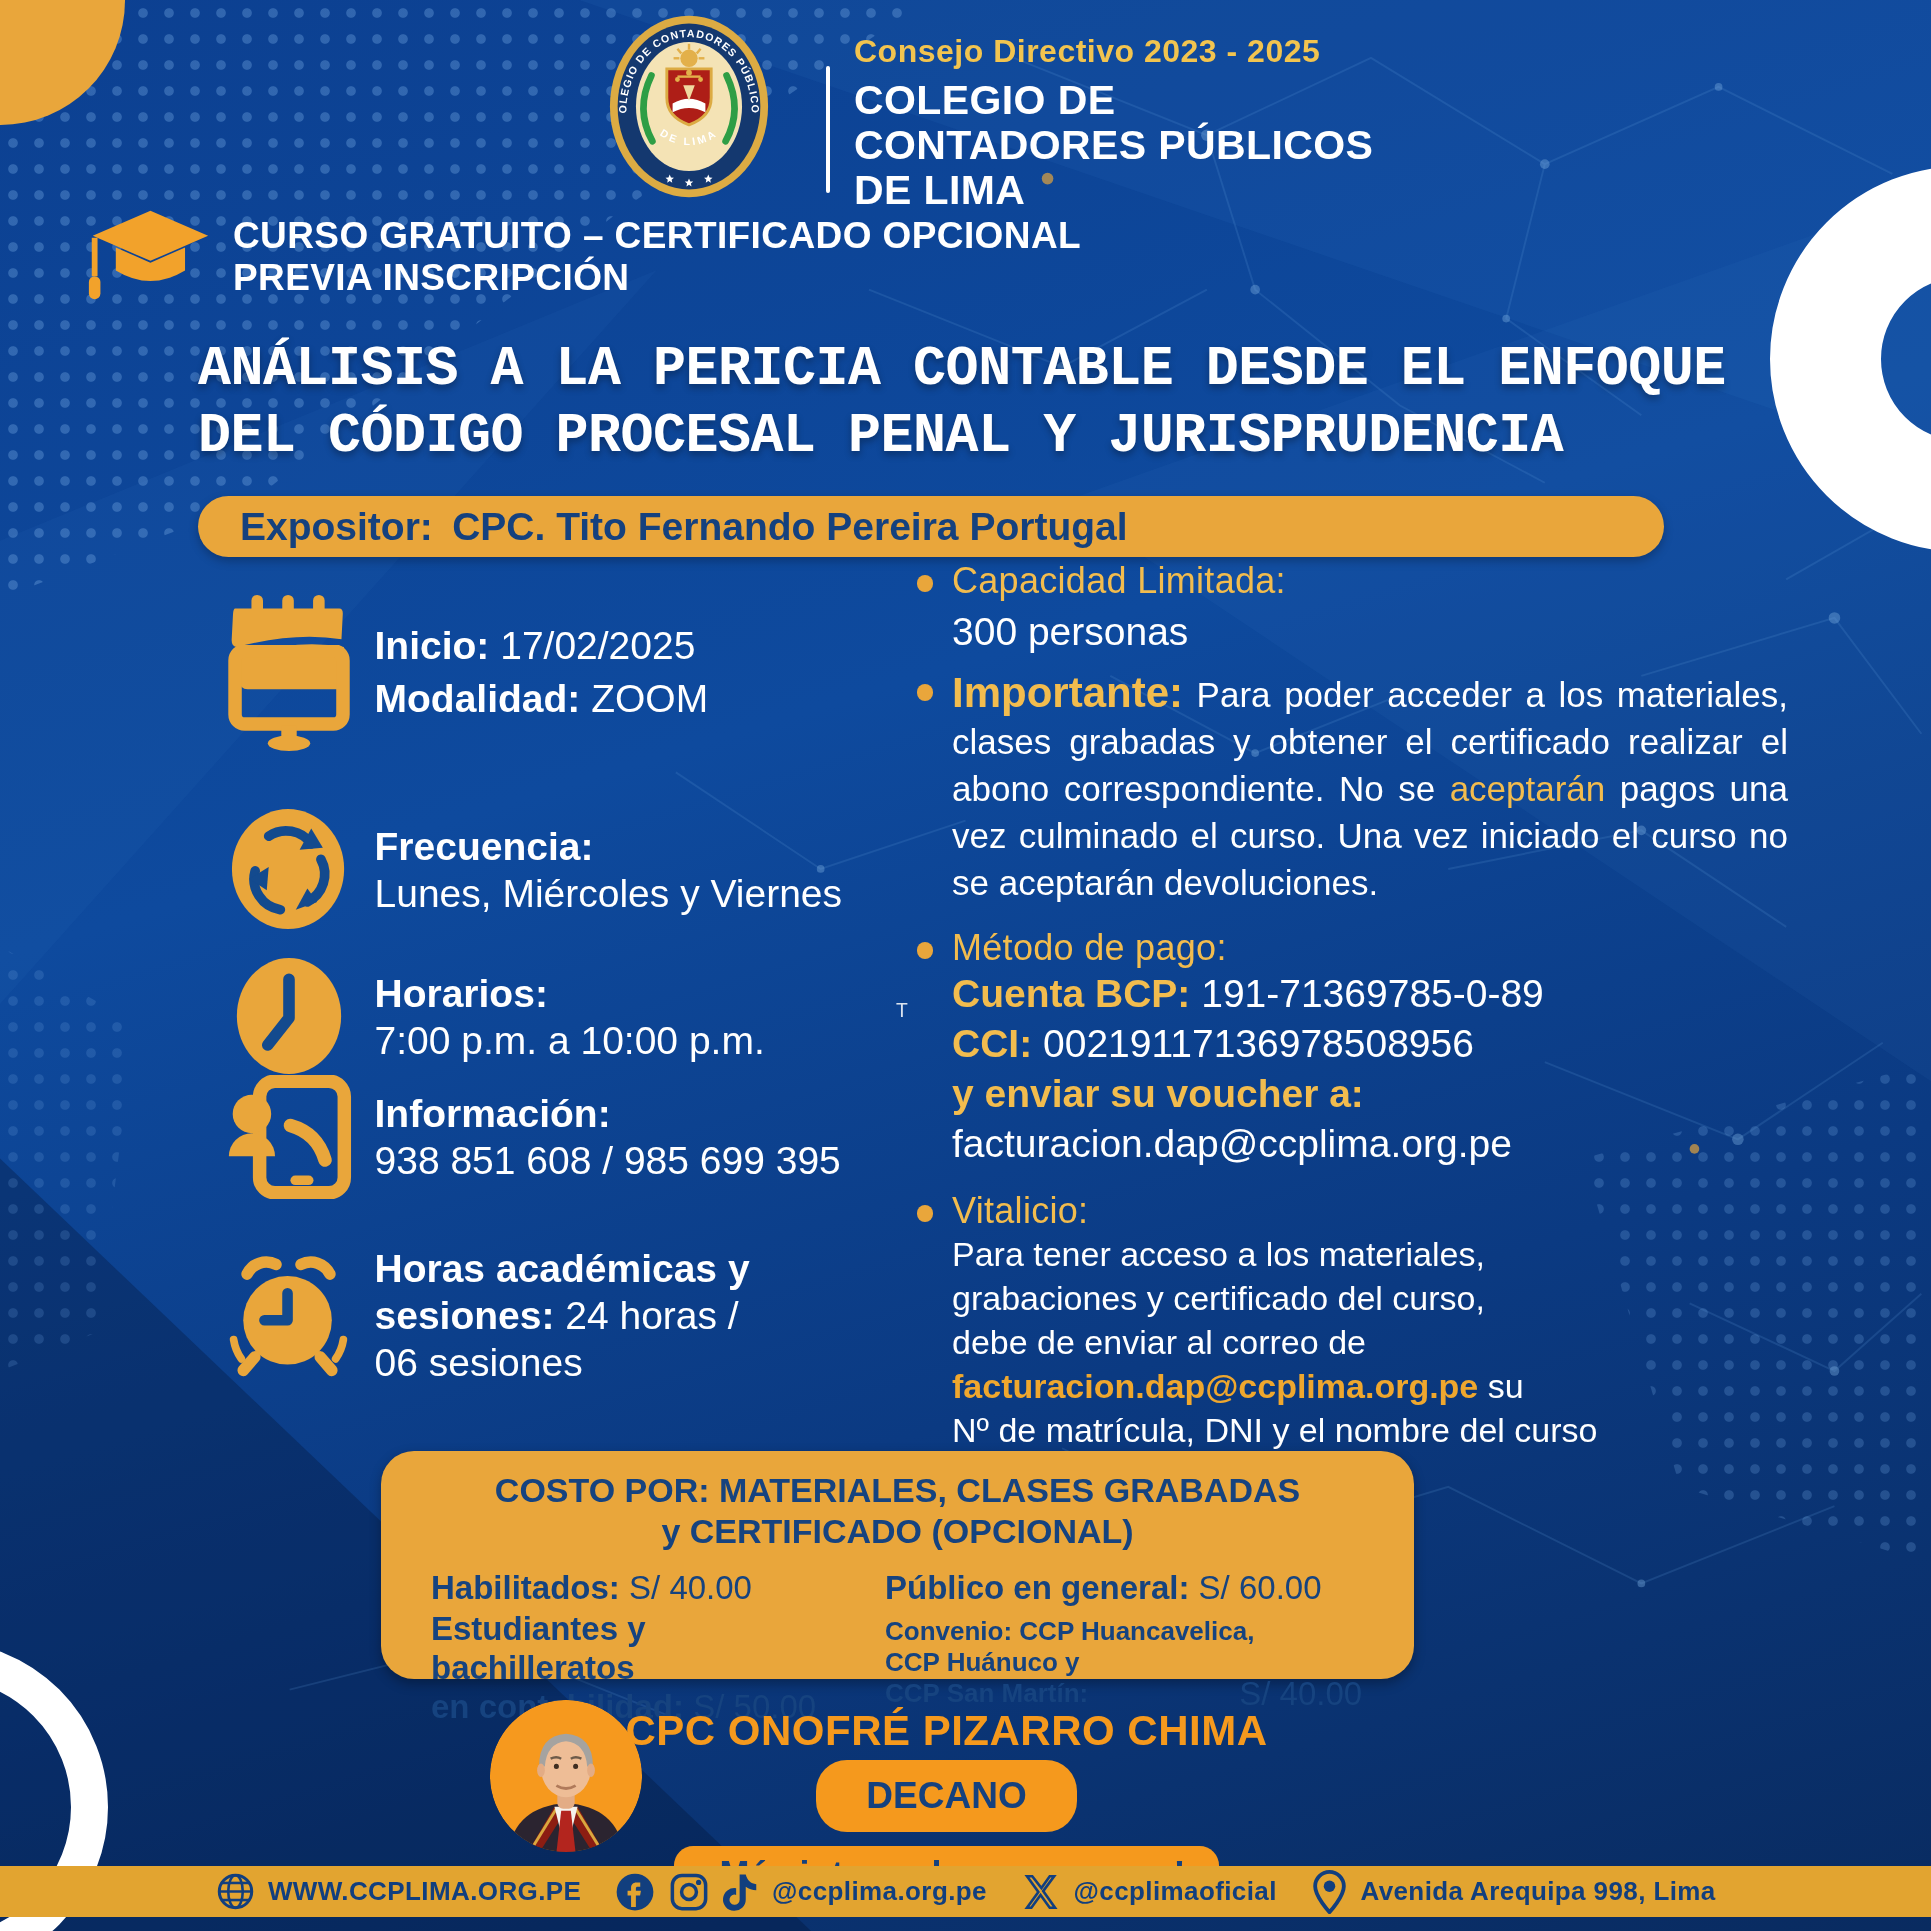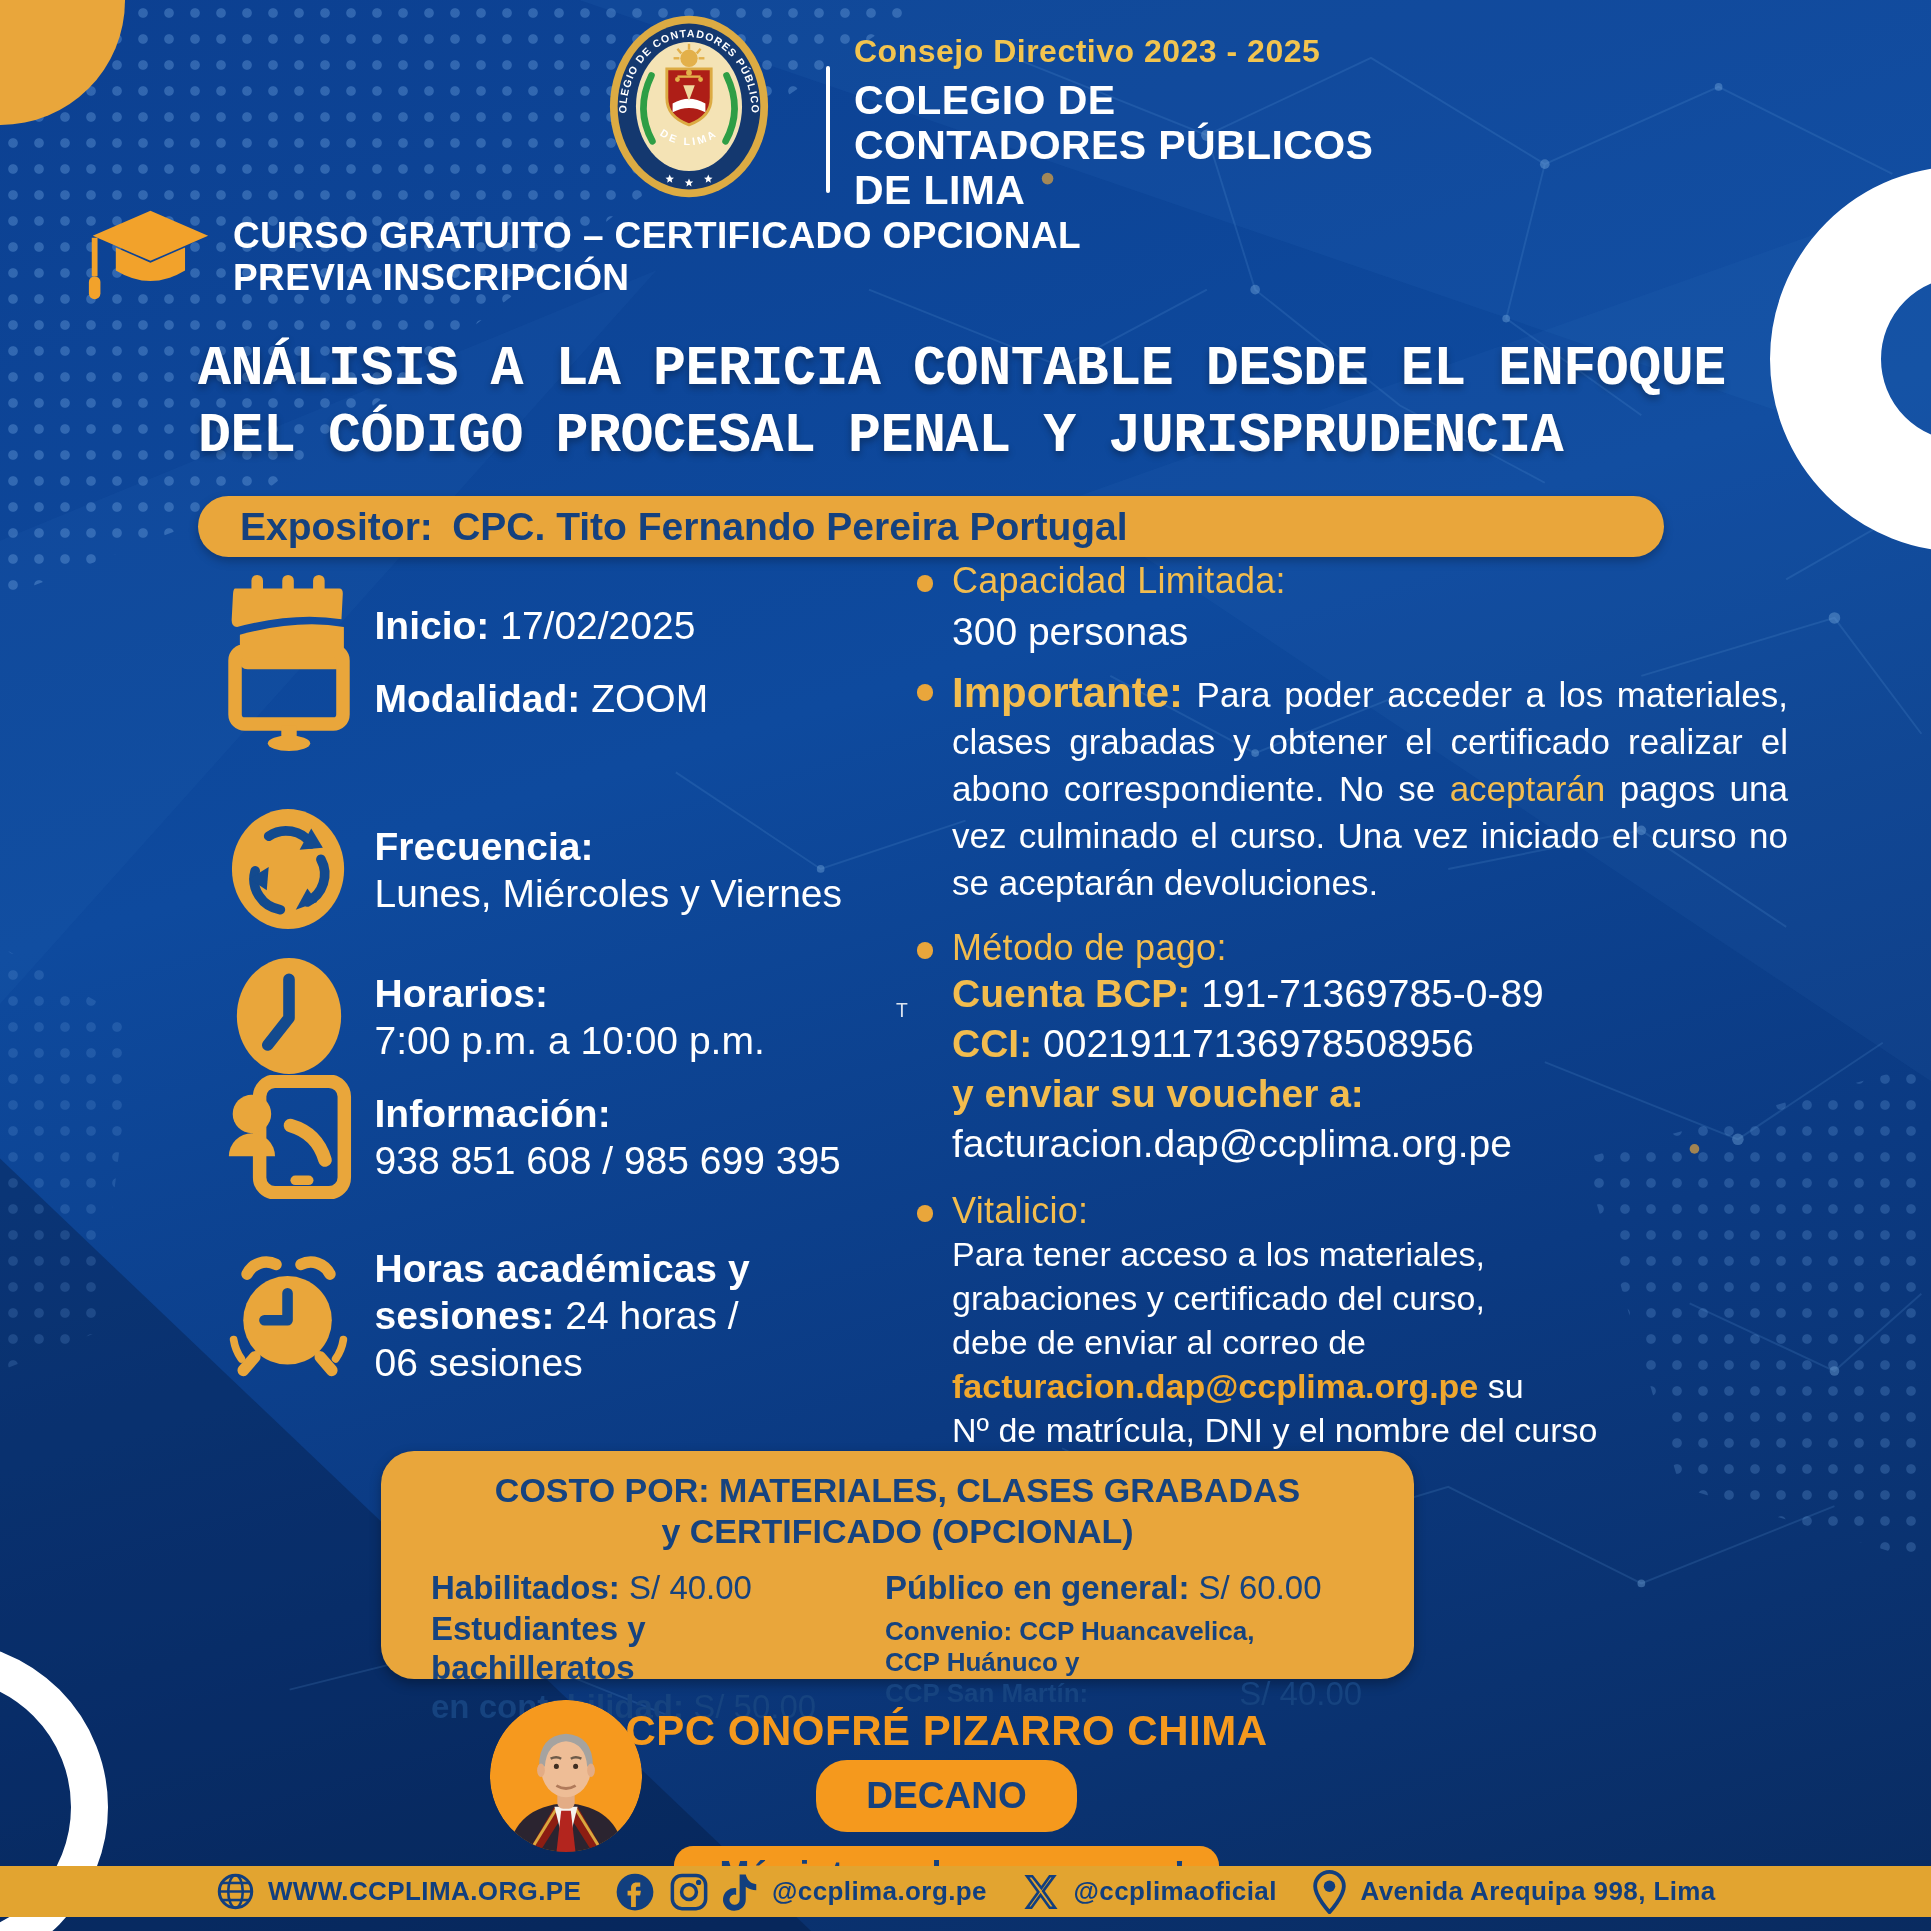--- a/index.html
+++ b/index.html
@@ -206,21 +206,21 @@
   <div class="abs title">
     <div>ANÁLISIS A LA PERICIA CONTABLE DESDE EL ENFOQUE</div>
     <div>DEL CÓDIGO PROCESAL PENAL Y JURISPRUDENCIA</div>
   </div>
 
   <div class="abs expositor">
     <span>Expositor:</span>
     <span class="name">CPC. Tito Fernando Pereira Portugal</span>
   </div>
 
-  <div class="drow" style="top:568px;height:114px;">
+  <div class="drow" style="top:588px;height:114px;">
     <div class="dicon">
       <svg width="122" height="104" viewBox="0 0 63 54">
         <rect x="12" y="1" width="6" height="10" rx="3" fill="#E9A63B"></rect>
         <rect x="28" y="1" width="6" height="10" rx="3" fill="#E9A63B"></rect>
         <rect x="44" y="1" width="6" height="10" rx="3" fill="#E9A63B"></rect>
         <path d="M4 8 H58 Q60 8 60 11 V24 Q36 20 6 28 Q3 28 3 24 V11 Q3 8 4 8 Z" fill="#E9A63B" transform="skewX(-3)"></path>
         <path d="M6 32 Q36 24 60 28 V46 Q60 50 56 50 H10 Q6 50 6 46 Z" fill="#E9A63B"></path>
       </svg>
     </div>
     <div class="dtext">

